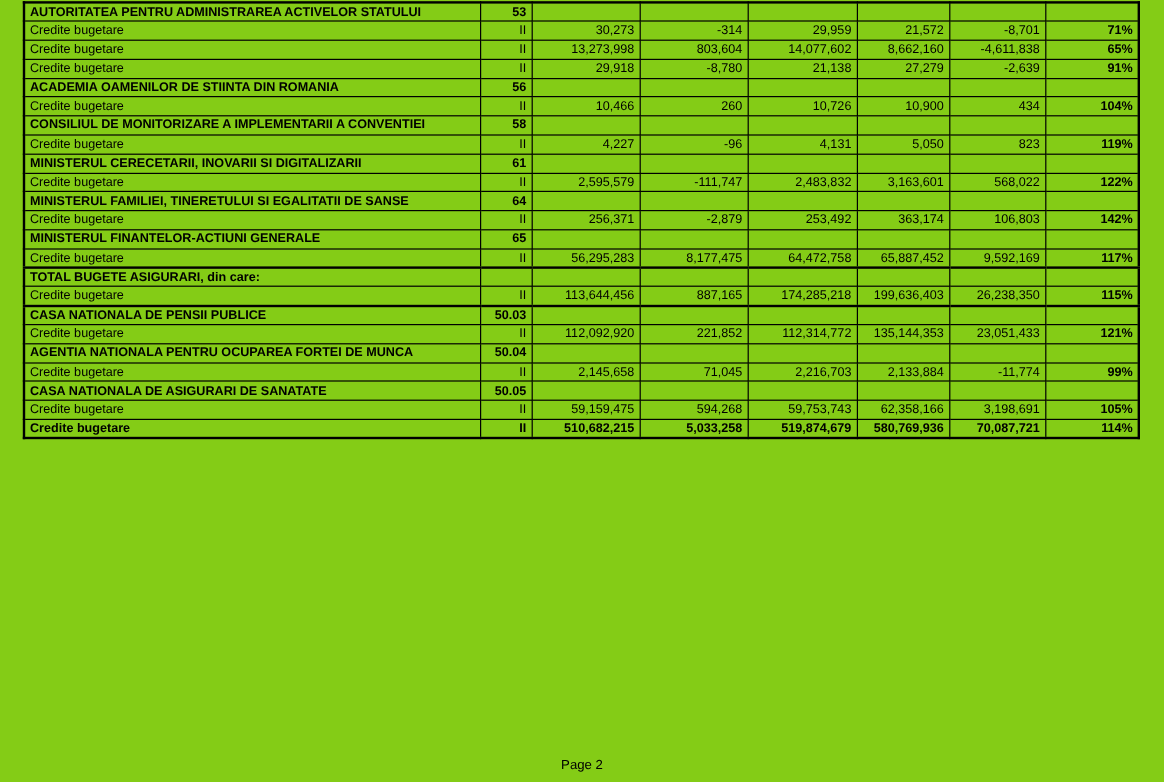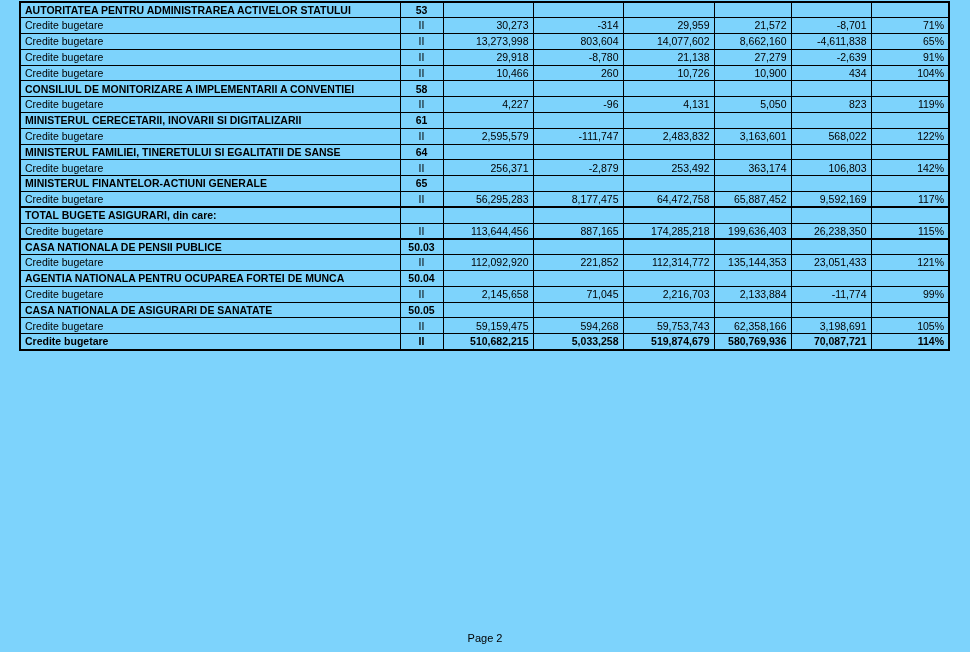--- a/index.html
+++ b/index.html
@@ -1,41 +1,41 @@
 <!DOCTYPE html>
 <html><head>
 <meta charset="utf-8">
 <style>
   * { margin:0; padding:0; box-sizing:border-box; }
   html,body { width:970px; height:652px; background:#ffffff; overflow:hidden;
     font-family:"Liberation Sans", sans-serif; color:#000; }
-  .page { position:relative; width:970px; height:652px; background:#7dd3fc; }
+  .page { position:relative; width:970px; height:652px; background:#84cc16; }
 
   table.budget {
     position:absolute; left:19px; top:1px; width:929px;
     border-collapse:collapse; table-layout:fixed;
     border:2px solid #000;
   }
   table.budget td {
     border:1px solid #000;
     height:15.8px;
     font-size:10.5px;
     line-height:1;
     padding:0 4px;
     white-space:nowrap;
     overflow:hidden;
     vertical-align:middle;
   }
   tr.name td { border-top:1.5px solid #000; font-weight:bold; }
   tr.thick td { border-top:2.5px solid #000; }
   tr.bold td { font-weight:bold; }
   td.name-cell   { text-align:left; white-space:pre; }
-  td.code-cell   { text-align:center; padding:0 2px;margin-left:44px; }
+  td.code-cell   { text-align:right; padding:0 2px;margin-left:44px; }
   td.value-cell  { text-align:right; }
-  td.percent-cell{ text-align:right; font-weight:normal; }
+  td.percent-cell{ text-align:right; font-weight:bold; }
 
   .footer {
     position:absolute; top:632px; left:0; width:100%;
     text-align:center; font-size:11px; font-weight:400;
   }
 </style>
 </head>
 <body>
 
 <div class="page">
@@ -85,20 +85,30 @@
         <tr class="credite">
           <td class="name-cell">Credite bugetare</td>
           <td class="code-cell">II</td>
           <td class="value-cell">29,918</td>
           <td class="value-cell">-8,780</td>
           <td class="value-cell">21,138</td>
           <td class="value-cell">27,279</td>
           <td class="value-cell">-2,639</td>
           <td class="percent-cell">91%</td>
         </tr>
+        <tr class="name">
+          <td class="name-cell">ACADEMIA OAMENILOR DE STIINTA DIN ROMANIA</td>
+          <td class="code-cell">56</td>
+          <td class="value-cell"></td>
+          <td class="value-cell"></td>
+          <td class="value-cell"></td>
+          <td class="value-cell"></td>
+          <td class="value-cell"></td>
+          <td class="percent-cell"></td>
+        </tr>
         <tr class="credite">
           <td class="name-cell">Credite bugetare</td>
           <td class="code-cell">II</td>
           <td class="value-cell">10,466</td>
           <td class="value-cell">260</td>
           <td class="value-cell">10,726</td>
           <td class="value-cell">10,900</td>
           <td class="value-cell">434</td>
           <td class="percent-cell">104%</td>
         </tr>

